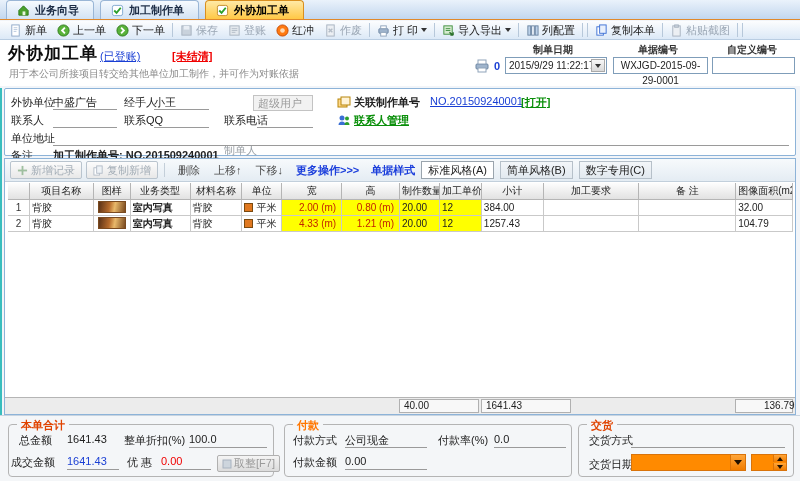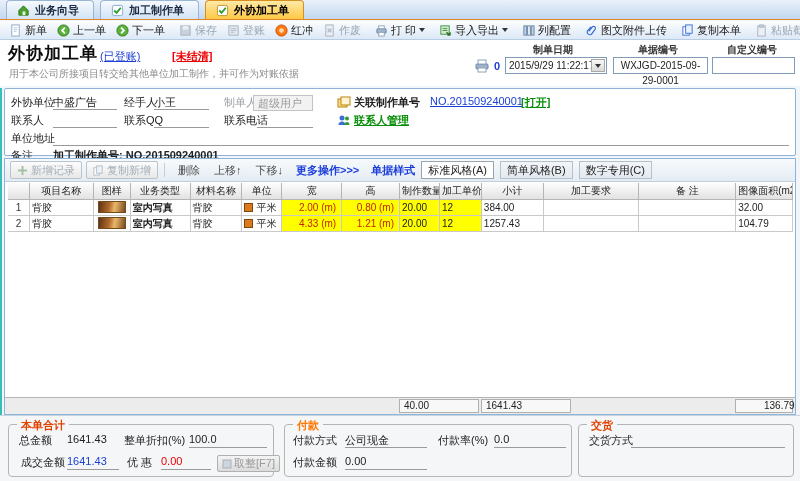--- a/index.html
+++ b/index.html
@@ -39,21 +39,21 @@
   .hlab { position:absolute; top:3px; font-size:10px; font-weight:bold; color:#333; }
   .hbox { position:absolute; top:17px; height:17px; border:1px solid #7f9db9; background:#fff; font-size:10px; line-height:15px; }
   .combo-dd { position:absolute; right:1px; top:1px; width:14px; height:13px;
     background:linear-gradient(#f7f7f7,#d9d9d9); border:1px solid #a9a9a9; display:flex; align-items:center; justify-content:center; }
 
   
   .info { position:absolute; left:4px; top:88px; width:792px; height:68px; background:#fff;
     border:1px solid #8db3d8; border-radius:2px; }
   .irow { position:absolute; height:15px; white-space:nowrap; }
   .ilab { color:#222; }
-  .ilab.gray { color:#9aa0a6; }
+  .ilab.gray { color:#9aa0a6;margin-top:48px; }
   .uf { display:inline-block; border-bottom:1px solid #9a9a9a; height:15px; vertical-align:bottom; }
   .boxf { display:inline-block; border:1px solid #c3c3c3; background:#f2f2f2; color:#9a9a9a; height:16px; line-height:14px; padding:0 4px; }
   .glink { color:#0a8f0a; text-decoration:underline; font-weight:bold; cursor:pointer; }
   .blink { color:#1a3fd4; text-decoration:underline; cursor:pointer; }
 
   
   .gridp { position:absolute; left:4px; top:158px; width:792px; height:257px; background:#fff;
     border:1px solid #8db3d8; }
   .teal-edge { position:absolute; left:0; top:88px; width:2px; height:327px; background:#38bdbd; }
   .gtool { height:23px; background:linear-gradient(#f7fafc,#e4ecf3); border-bottom:1px solid #c2cfdb;
@@ -211,26 +211,20 @@
     <span class="tsep"></span>
     <span class="tbtn">
       <svg class="i" viewBox="0 0 14 14">
           <rect x="2" y="2" width="3" height="10" fill="#bcd2ea" stroke="#6d86a3"></rect>
           <rect x="6" y="2" width="3" height="10" fill="#e7eef7" stroke="#6d86a3"></rect>
           <rect x="10" y="2" width="3" height="10" fill="#bcd2ea" stroke="#6d86a3"></rect>
         </svg>
       <span>列配置</span>
       </span>
     <span class="tsep"></span>
-    <span class="tbtn">
-      <svg class="i" viewBox="0 0 14 14">
-          <path d="M4 8 L8 3 a2 2 0 0 1 3 2.5 L7 11 a3 3 0 0 1 -4.5 -3.5 L6.5 3" stroke="#3b6fd4" stroke-width="1.3" fill="none"></path>
-        </svg>
-      <span>图文附件上传</span>
-      </span>
     <span class="tsep"></span>
     <span class="tbtn">
       <svg class="i" viewBox="0 0 14 14">
           <rect x="2" y="3" width="7" height="9" fill="#fff" stroke="#3b6fd4"></rect>
           <rect x="5" y="1" width="7" height="9" fill="#e8f0fc" stroke="#3b6fd4"></rect>
         </svg>
       <span>复制本单</span>
       </span>
     <span class="tsep"></span>
     <span class="tbtn dis">
@@ -420,21 +414,21 @@
 
     <div class="fs" style="left:8px; width:266px;">
       <span class="legend lg-red">本单合计</span>
       <div class="frow" style="left:0; top:8px; width:100%;">
         <span style="position:absolute; left:10px;">总金额</span>
         <span style="position:absolute; left:58px;">1641.43</span>
         <span style="position:absolute; left:115px;">整单折扣(%)</span>
         <span class="uf" style="position:absolute; left:180px; width:78px;">100.0</span>
       </div>
       <div class="frow" style="left:0; top:30px; width:100%;">
-        <span style="position:absolute; left:12px;">成交金额</span>
+        <span style="position:absolute; left:2px;">成交金额</span>
         <span class="uf val-blue" style="position:absolute; left:58px; width:52px;">1641.43</span>
         <span style="position:absolute; left:118px;">优 惠</span>
         <span class="uf val-red" style="position:absolute; left:152px; width:50px;">0.00</span>
         <span class="roundbtn" style="position:absolute; left:208px;">
           <svg class="i" style="width:10px;height:10px;margin-right:2px;" viewBox="0 0 10 10">
               <rect x="1" y="1" width="8" height="8" fill="#cdd5dd" stroke="#a7b2bf"></rect>
             </svg>
           <span>取整[F7]</span>
           </span>
       </div>
@@ -453,16 +447,32 @@
         <span class="uf" style="position:absolute; left:60px; width:82px;">0.00</span>
       </div>
     </div>
 
     <div class="fs" style="left:578px; width:216px;">
       <span class="legend lg-red">交货</span>
       <div class="frow" style="left:0; top:8px; width:100%;">
         <span style="position:absolute; left:10px;">交货方式</span>
         <span class="uf" style="position:absolute; left:52px; width:154px;"></span>
       </div>
+      <div class="frow" style="left:0; top:29px; width:100%;">
+        <span style="position:absolute; left:10px; top:3px;">交货日期</span>
+        <span class="ocombo" style="left:52px; width:115px;">
+          <span class="odd">
+              <span class="tri-dn"></span>
+            </span>
+        </span>
+        <span class="spin" style="left:172px; width:36px;">
+          <span class="arr" style="top:0;">
+              <span class="tri-up-s"></span>
+            </span>
+          <span class="arr" style="bottom:0;">
+              <span class="tri-dn-s"></span>
+            </span>
+        </span>
+      </div>
     </div>
   </div>
 
 </div>
 
 </body></html>

